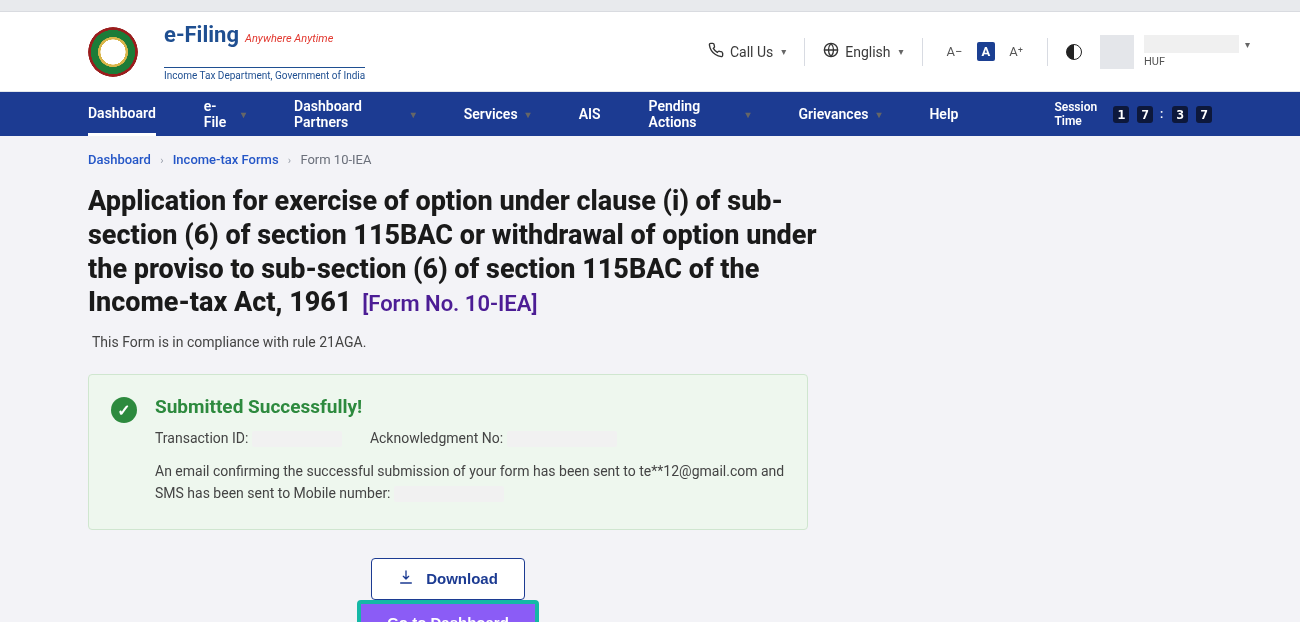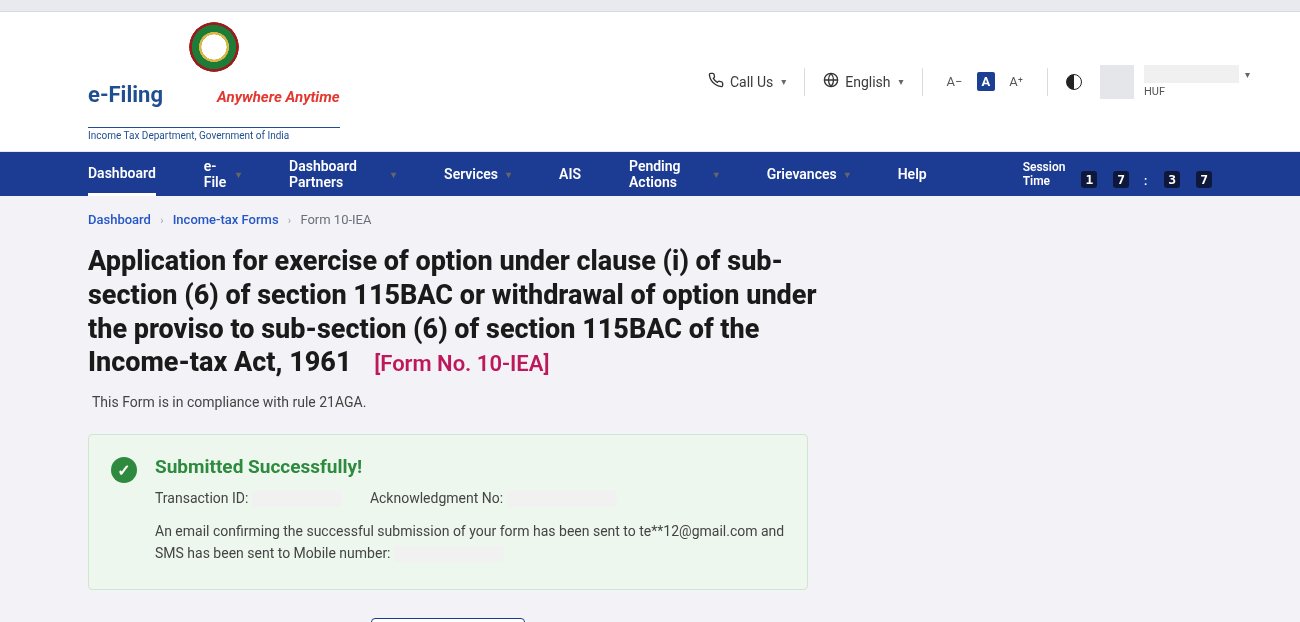--- a/index.html
+++ b/index.html
@@ -4,57 +4,57 @@
 <style>
   * { box-sizing: border-box; margin: 0; padding: 0; }
   body { font-family: -apple-system, BlinkMacSystemFont, "Segoe UI", Roboto, Arial, sans-serif; background: #f3f3f7; color: #222; }
   .page { width: 1300px; margin: 0 auto; }
 
   
   .topbar { height: 12px; background: #e8eaed; border-bottom: 1px solid #d9dbe0; }
 
   
   .header { background: #fff; display: flex; align-items: center; padding: 10px 0 10px 88px; border-bottom: 1px solid #e3e6eb; }
-  .brand { display: flex; align-items: center; gap: 10px; flex-direction: column; }
+  .brand { display: flex; align-items: center; gap: 26px; }
   .logo { width: 50px; height: 50px; border-radius: 50%; background: radial-gradient(circle,#fff 35%,#d9b54a 36%,#d9b54a 42%,#1c7c38 43%,#1c7c38 62%,#9a1d1d 63%,#9a1d1d 70%,#fff 71%); display:flex;align-items:center;justify-content:center;font-size:16px;color:#1f4e8c; position:relative; }
   .brand-text { display:flex; flex-direction:column; }
   .brand-main { font-size: 22px; font-weight:700; color:#1f4f91; display:flex; align-items:baseline; gap:6px;}
-  .brand-tag { font-size:15px; font-style:italic; color:#e2382f; font-weight:700;margin-left:48px;}
+  .brand-tag { font-size:11px; font-style:italic; color:#e2382f; font-weight:400;}
   .brand-sub { font-size:10px; color:#1f4f91; border-top:1px solid #1f4f91; padding-top:2px; margin-top:20px;}
 
   .header-right { margin-left:auto; display:flex; align-items:center; gap:0; padding-right:50px;}
   .hdr-item { display:flex; align-items:center; gap:6px; padding:0 18px; font-size:14px; color:#3a3a3a; cursor:pointer; height:36px; }
   .hdr-sep { width:1px; height:28px; background:#d8dbe2; }
   .font-a { font-size:13px; color:#555; padding:0 6px; }
   .font-a.boxed { background:#1b3f92; color:#fff; padding:2px 5px; font-weight:700; border-radius:2px;}
   .contrast-circle { width:16px;height:16px;border-radius:50%;background:linear-gradient(90deg,#222 50%,#fff 50%);border:1px solid #222;}
   .avatar { width:34px;height:34px;background:#e4e6ea; display:inline-block;}
   .user-block { display:flex; align-items:center; gap:10px; }
   .user-name-box { width:95px; height:18px; background:#f0f0f0; }
   .user-sub { font-size:11px; color:#555; margin-top:2px;}
   .chev { font-size:10px; color:#666; margin-left:2px;}
 
   
   .nav { background:#1c3b92; color:#fff; display:flex; align-items:center; padding:0 88px; height:44px; gap:48px;}
   .nav-item { font-size:14px; font-weight:600; display:flex; align-items:center; gap:6px; height:44px; cursor:pointer;}
   .nav-item.active { border-bottom:3px solid #fff; }
   .nav-spacer { flex:1; }
-  .session { font-size:12px; font-weight:600; display:flex; align-items:flex-end; gap:14px;}
+  .session { font-size:12px; font-weight:600; display:flex; align-items:center; gap:6px;}
   .digit { background:#0d183b; padding:1px 4px; border-radius:3px; font-family:monospace; font-size:13px; margin-left:2px;}
   .colon { padding:0 1px;}
 
   
   .crumbs { padding:16px 88px 10px; font-size:13px; color:#6a6f7a;}
   .crumbs a { color:#2456c7; text-decoration:none; font-weight:500;}
   .crumb-sep { color:#9aa0ab; padding:0 6px; font-size:11px;}
 
   
   .content { padding: 8px 88px 40px; }
   .title { max-width: 760px; font-size:27px; font-weight:800; line-height:1.25; color:#1a1a1a;}
-  .title-form { color:#be185d; font-weight:600; font-size:22px; margin-left:16px;}
+  .title-form { color:#4c1d95; font-weight:600; font-size:22px; margin-left:4px;}
   .subtitle { font-size:14px; color:#444; margin-top:14px; margin-left:4px;}
 
   .success { margin-top:24px; width:720px; background:#eef7ee; border:1px solid #cfe6cf; border-radius:4px; padding:20px 22px 24px 22px; display:flex; gap:18px; }
   .succ-icon { width:26px;height:26px;border-radius:50%;background:#2d8a3e; display:flex;align-items:center;justify-content:center;color:#fff;font-size:16px;font-weight:700; flex:0 0 auto; margin-top:2px;}
   .succ-body { flex:1; }
   .succ-title { font-size:19px; font-weight:700; color:#2d8a3e; margin-bottom:12px;}
   .succ-row { font-size:14px; color:#444; display:flex; gap:28px; align-items:center; margin-bottom:14px; flex-wrap:wrap;}
   .redact { display:inline-block; background:#f1f1f1; height:16px; vertical-align:middle; border-radius:2px;}
   .succ-msg { font-size:14px; color:#444; line-height:1.55; }
   .succ-msg b { font-weight:400; }

